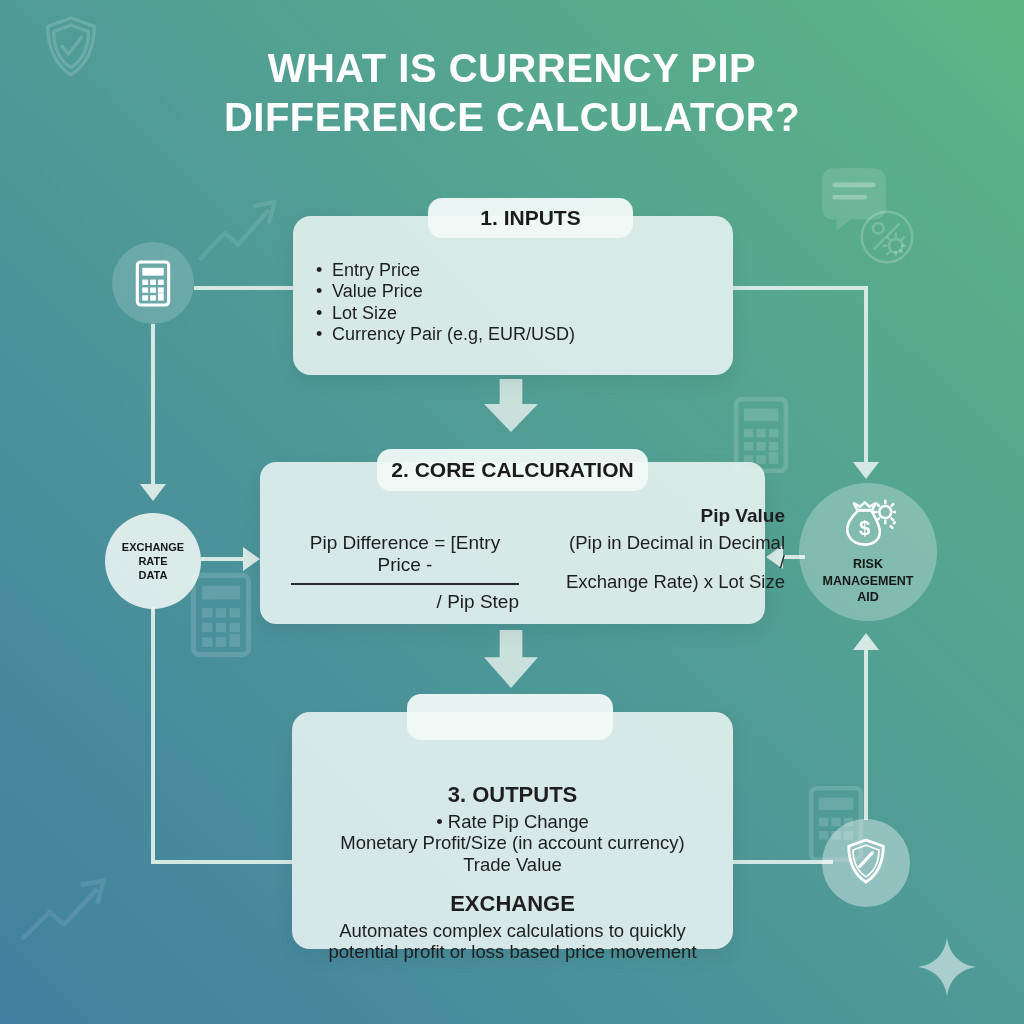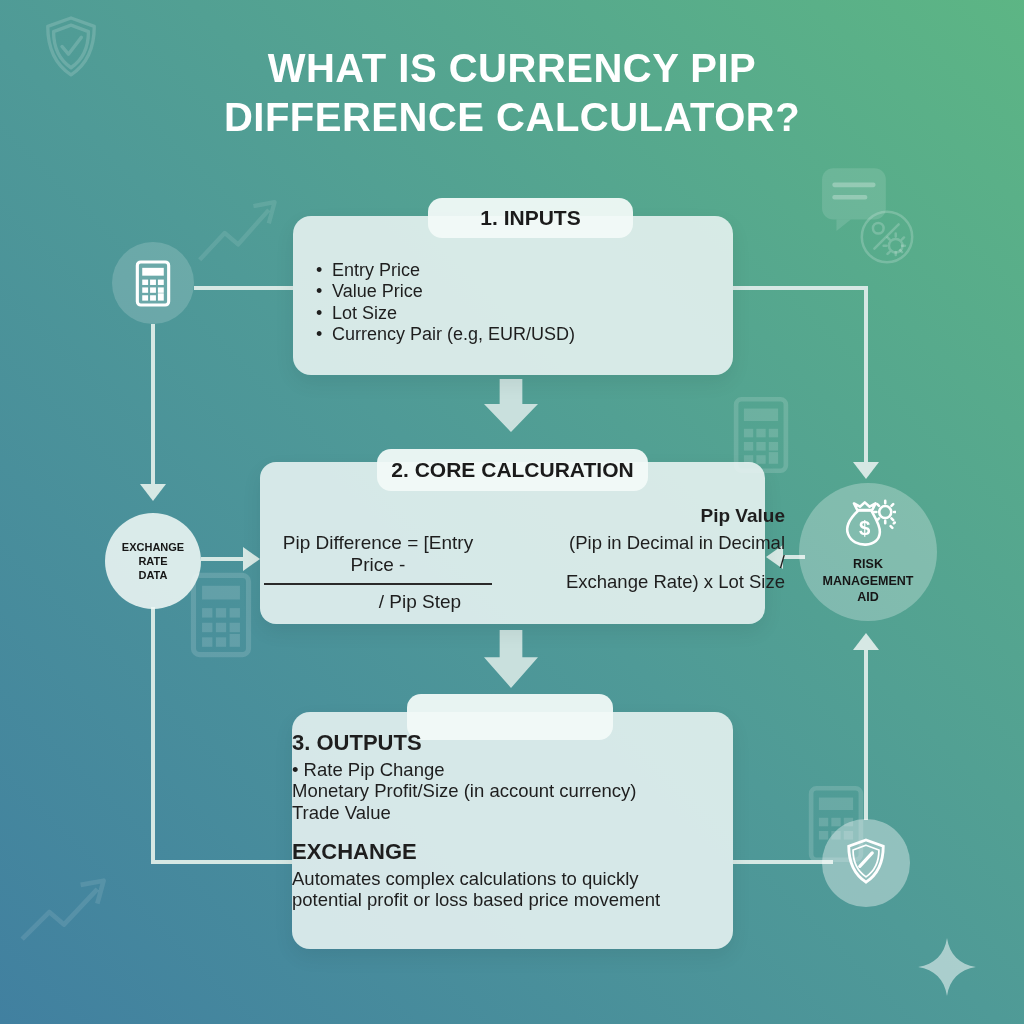--- a/index.html
+++ b/index.html
@@ -33,27 +33,27 @@
   .calc-circle{left:112px;top:242px;width:82px;height:82px;background:rgba(255,255,255,.17);}
   .exchange-circle{left:105px;top:513px;width:96px;height:96px;background:rgba(238,247,245,.88);
     font-weight:700;font-size:11px;line-height:1.3;color:#161616;}
   .risk-circle{left:799px;top:483px;width:138px;height:138px;background:rgba(255,255,255,.27);
     font-weight:700;font-size:12.5px;line-height:1.35;color:#161616;}
   .shield-circle{left:822px;top:819px;width:88px;height:88px;background:rgba(255,255,255,.38);}
   
   .inputs-list{position:absolute;left:316px;top:260px;z-index:4;font-size:18px;line-height:21.4px;}
   .inputs-list .row{padding-left:16px;position:relative;}
   .inputs-list .row::before{content:"•";position:absolute;left:0;top:0;}
-  .formula-left{position:absolute;left:264px;top:532px;width:228px;z-index:4;font-size:19px;text-align:center;}
+  .formula-left{position:absolute;left:291px;top:532px;width:228px;z-index:4;font-size:19px;text-align:center;}
   .formula-left .num{padding-bottom:7px;border-bottom:2px solid #2a2a2a;}
-  .formula-left .den{padding-top:6px;padding-left:84px;}
+  .formula-left .den{padding-top:6px;padding-left:84px;text-align:right;}
   .formula-right{position:absolute;left:523px;top:506px;width:262px;z-index:4;font-size:18.5px;
     text-align:right;line-height:19.5px;}
   .formula-right .head{font-weight:700;font-size:19px;margin-bottom:7px;}
-  .outputs-content{position:absolute;left:292px;top:732px;width:441px;z-index:4;
+  .outputs-content{position:absolute;left:292px;top:784px;width:441px;z-index:4;text-align:center;
     font-size:18.5px;line-height:21.5px;}
   .outputs-content .head{font-weight:700;font-size:22px;margin-bottom:5px;}
   .outputs-content .fn-head{font-weight:700;font-size:22px;margin-top:18px;margin-bottom:5px;}
 </style>
 </head>
 <body>
 
 <div class="canvas">
 
   <svg class="wm" style="left:40px;top:14px" width="62" height="70" viewBox="0 0 48 54">

